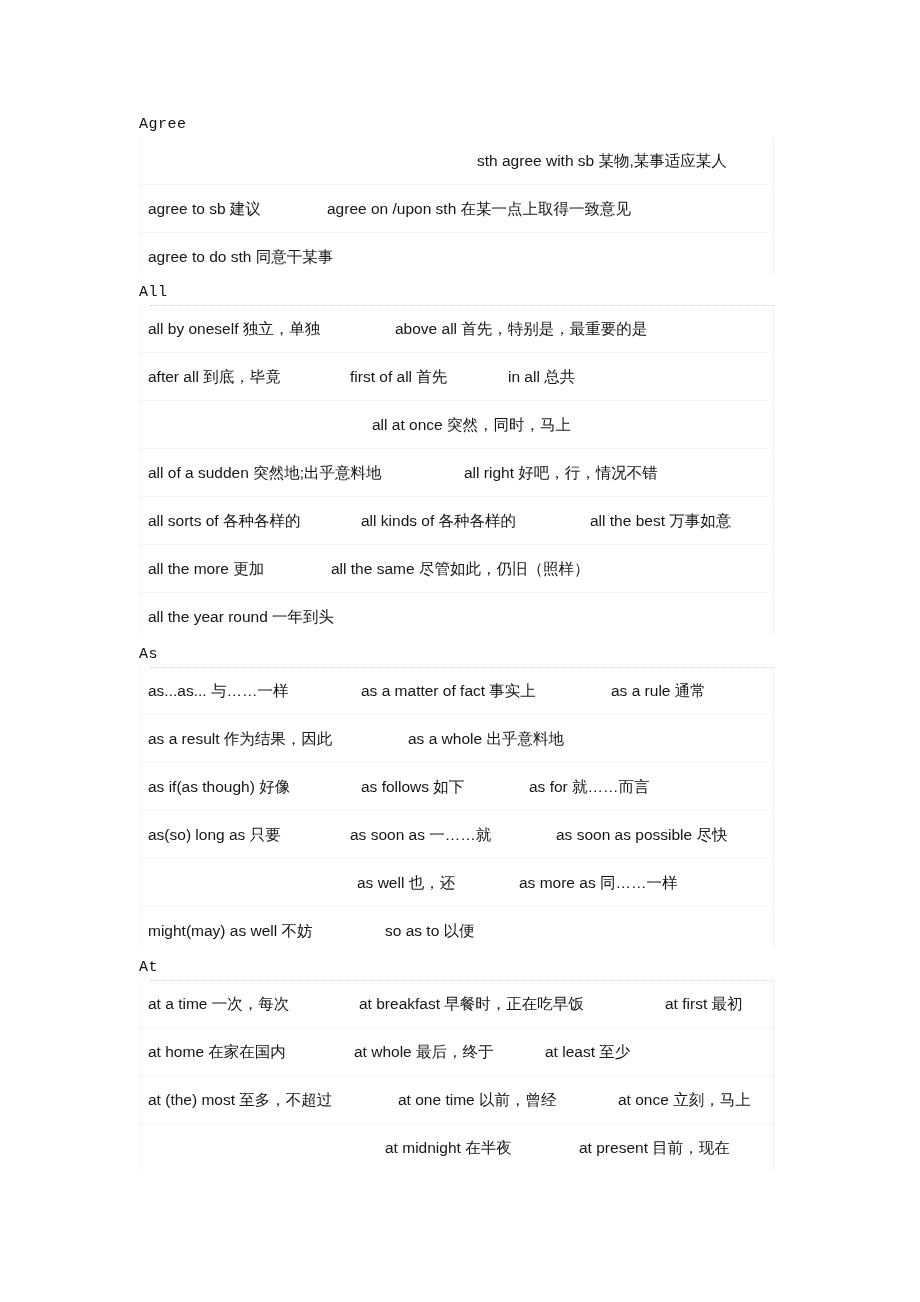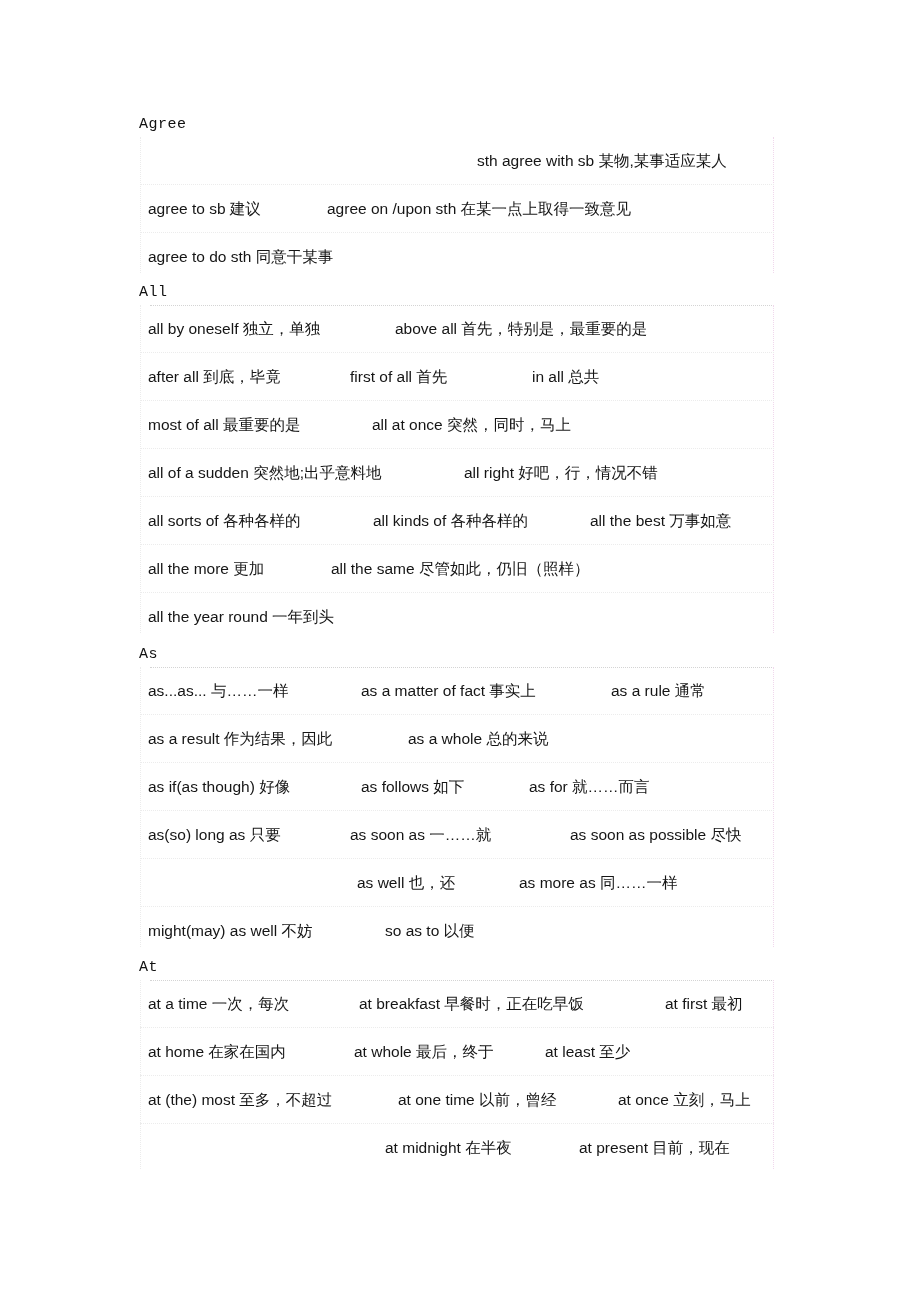--- a/index.html
+++ b/index.html
@@ -53,36 +53,35 @@
       <div class="vline-r"></div>
     <div class="row">
         <div class="sep"></div>
       <span class="item" style="left:8px">all by oneself  独立，单独</span>
       <span class="item" style="left:255px">above all  首先，特别是，最重要的是</span>
     </div>
     <div class="row">
         <div class="sep"></div>
       <span class="item" style="left:8px">after all  到底，毕竟</span>
       <span class="item" style="left:210px">first of all  首先</span>
-      <span class="item" style="left:392px">in all  总共</span>
+      <span class="item" style="left:368px">in all  总共</span>
     </div>
     <div class="row">
         <div class="sep"></div>
-      <span class="item" style="left:8px">most of all  最重要的是</span>
       <span class="item" style="left:232px">all at once  突然，同时，马上</span>
     </div>
     <div class="row">
         <div class="sep"></div>
       <span class="item" style="left:8px">all of a sudden  突然地;出乎意料地</span>
       <span class="item" style="left:324px">all right  好吧，行，情况不错</span>
     </div>
     <div class="row">
         <div class="sep"></div>
       <span class="item" style="left:8px">all sorts of  各种各样的</span>
-      <span class="item" style="left:233px">all kinds of  各种各样的</span>
+      <span class="item" style="left:221px">all kinds of  各种各样的</span>
       <span class="item" style="left:450px">all the best  万事如意</span>
     </div>
     <div class="row">
         <div class="sep"></div>
       <span class="item" style="left:8px">all the more  更加</span>
       <span class="item" style="left:191px">all the same  尽管如此，仍旧（照样）</span>
     </div>
     <div class="row" style="height:40px">
       <span class="item" style="left:8px">all the year round  一年到头</span>
     </div>
@@ -95,33 +94,33 @@
       <div class="vline-r"></div>
     <div class="row">
         <div class="sep"></div>
       <span class="item" style="left:8px">as...as...  与……一样</span>
       <span class="item" style="left:221px">as a matter of fact  事实上</span>
       <span class="item" style="left:471px">as a rule  通常</span>
     </div>
     <div class="row">
         <div class="sep"></div>
       <span class="item" style="left:8px">as a result  作为结果，因此</span>
-      <span class="item" style="left:268px">as a whole  总的来说</span>
+      <span class="item" style="left:268px">as a whole  出乎意料地</span>
     </div>
     <div class="row">
         <div class="sep"></div>
       <span class="item" style="left:8px">as if(as though)  好像</span>
       <span class="item" style="left:221px">as follows  如下</span>
       <span class="item" style="left:389px">as for  就……而言</span>
     </div>
     <div class="row">
         <div class="sep"></div>
       <span class="item" style="left:8px">as(so) long as  只要</span>
       <span class="item" style="left:210px">as soon as  一……就</span>
-      <span class="item" style="left:430px">as soon as possible  尽快</span>
+      <span class="item" style="left:416px">as soon as possible  尽快</span>
     </div>
     <div class="row">
         <div class="sep"></div>
       <span class="item" style="left:217px">as well  也，还</span>
       <span class="item" style="left:379px">as more as  同……一样</span>
     </div>
     <div class="row" style="height:40px">
       <span class="item" style="left:8px">might(may) as well  不妨</span>
       <span class="item" style="left:245px">so as to  以便</span>
     </div>

